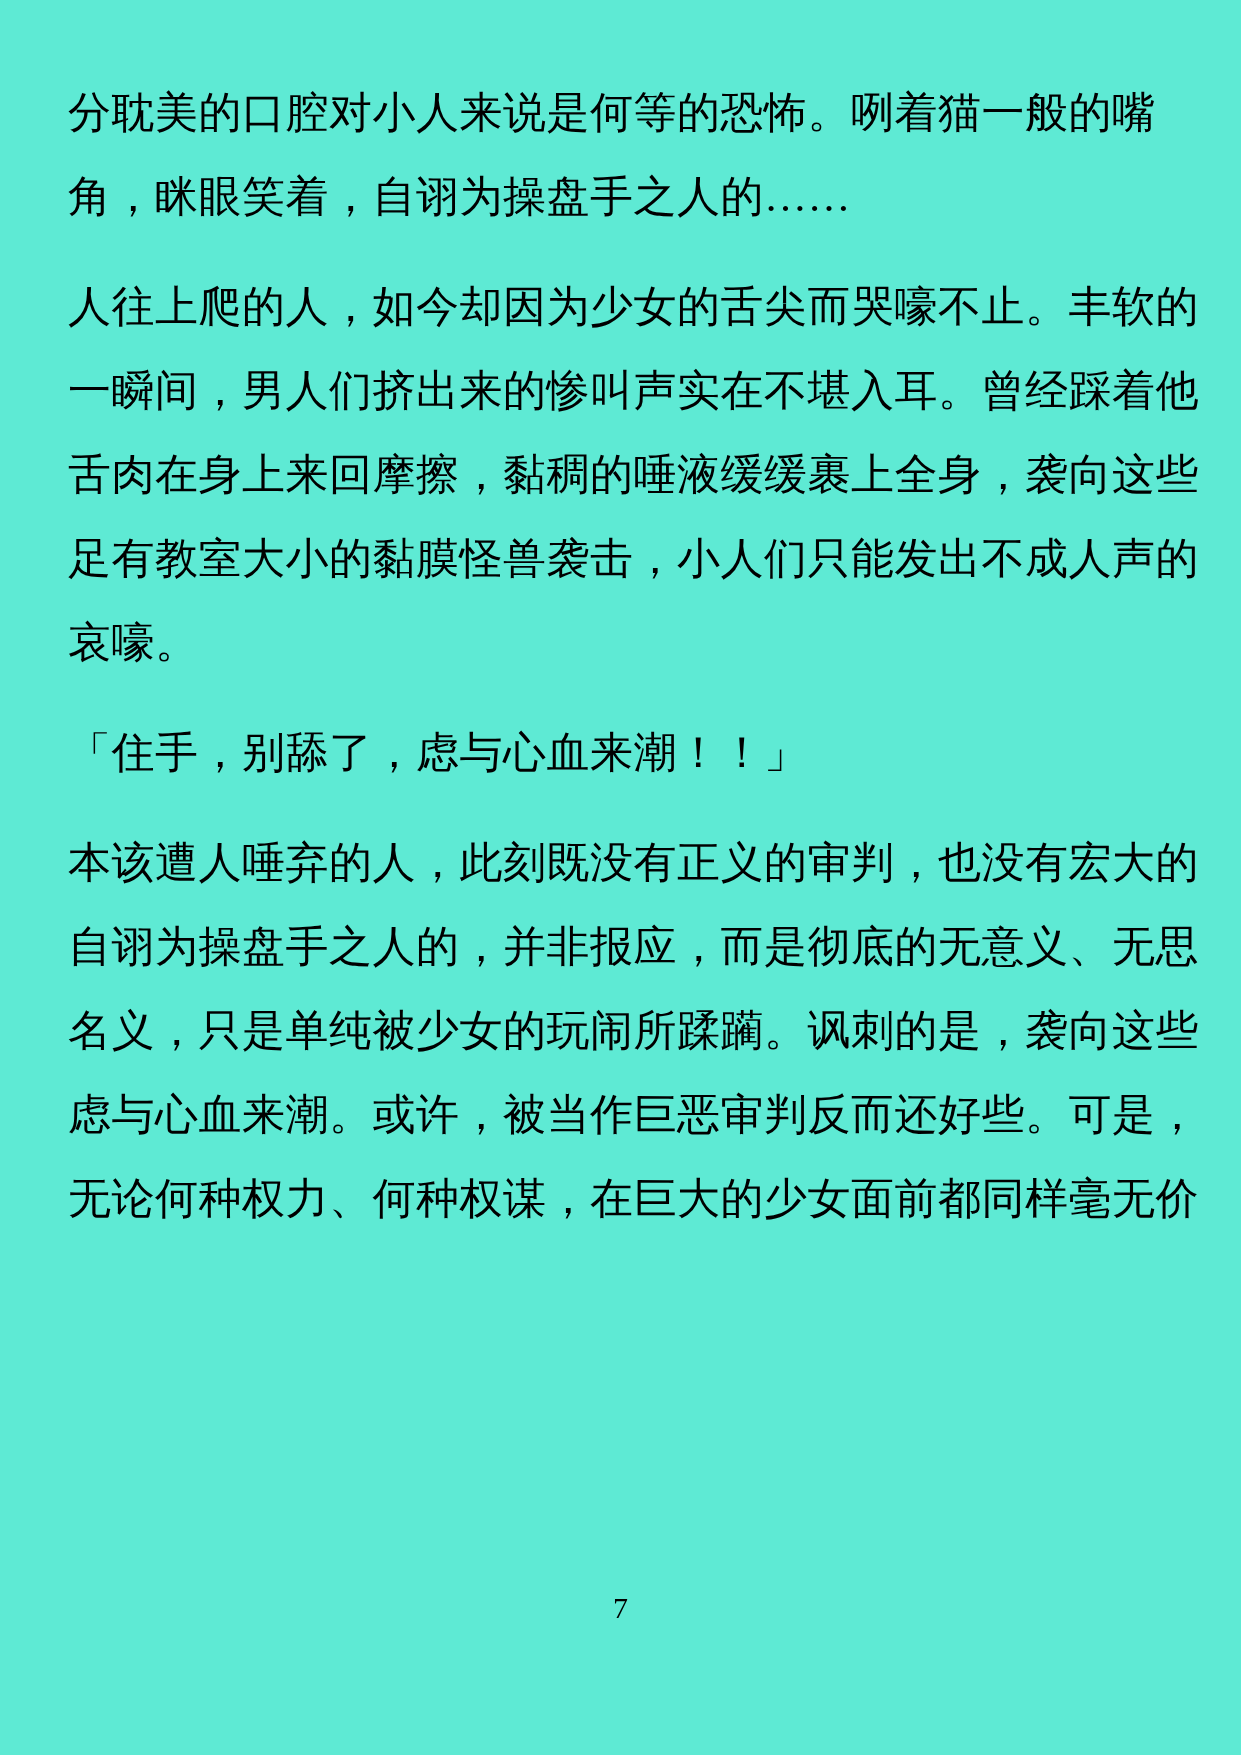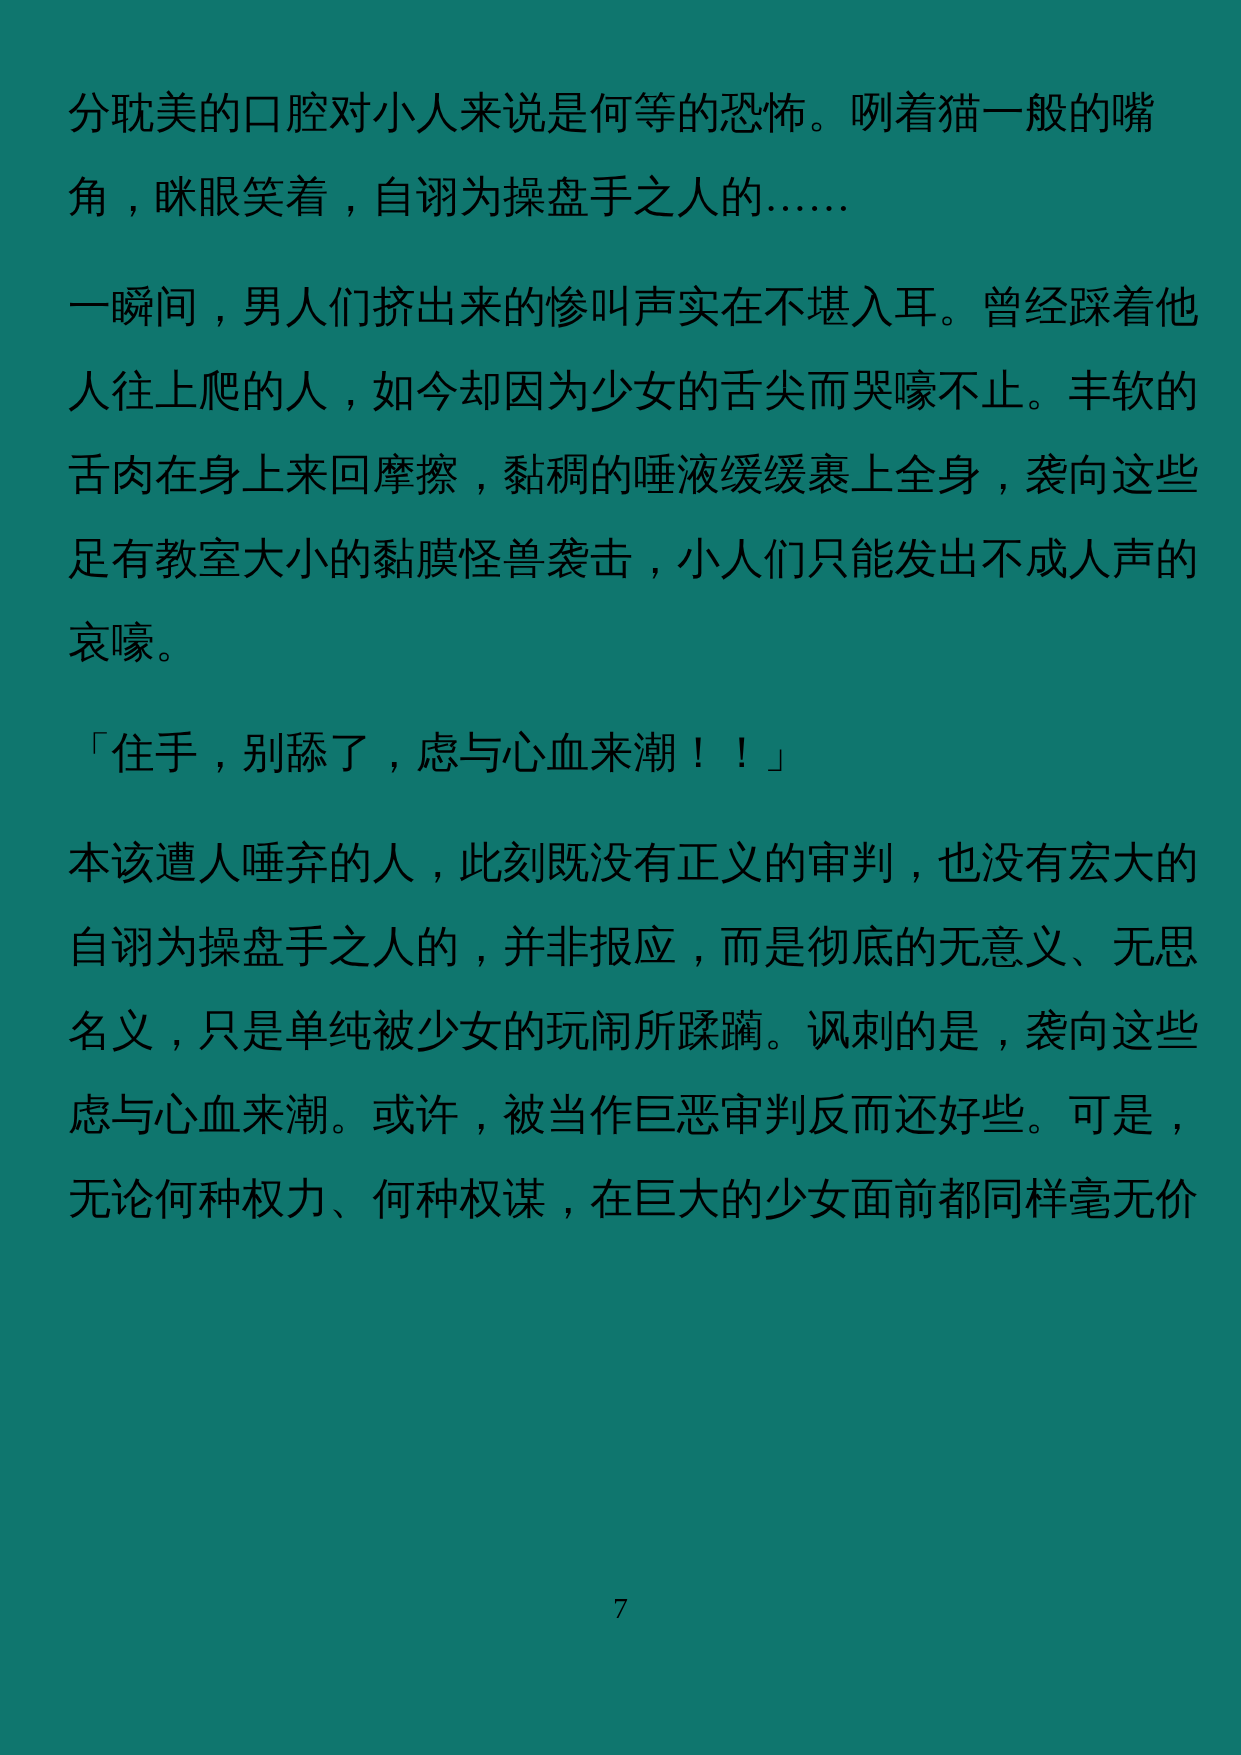--- a/index.html
+++ b/index.html
@@ -11,21 +11,21 @@
     width: 1241px;
     height: 1755px;
     position: relative;
     overflow: hidden;
     font-family: "Liberation Serif", "DejaVu Serif", serif;
     color: #000000;
   }
   .page {
     position: absolute;
     inset: 0;
-    background: #0f766e;
+    background: #5eead4;
   }
   .content {
     padding: 71px 58px 0 68px;
   }
   .para {
     margin: 0 0 26px 0;
   }
   .line {
     font-size: 43px;
     line-height: 84px;
@@ -45,22 +45,22 @@
 </head>
 <body>
 
 <div class="page">
   <div class="content" id="paragraphs">
       <div class="para">
         <div class="line">分耽美的口腔对小人来说是何等的恐怖。咧着猫一般的嘴</div>
         <div class="line">角，眯眼笑着，自诩为操盘手之人的……</div>
       </div>
       <div class="para">
+        <div class="line">人往上爬的人，如今却因为少女的舌尖而哭嚎不止。丰软的</div>
         <div class="line">一瞬间，男人们挤出来的惨叫声实在不堪入耳。曾经踩着他</div>
-        <div class="line">人往上爬的人，如今却因为少女的舌尖而哭嚎不止。丰软的</div>
         <div class="line">舌肉在身上来回摩擦，黏稠的唾液缓缓裹上全身，袭向这些</div>
         <div class="line">足有教室大小的黏膜怪兽袭击，小人们只能发出不成人声的</div>
         <div class="line">哀嚎。</div>
       </div>
       <div class="para">
         <div class="line">「住手，别舔了，虑与心血来潮！！」</div>
       </div>
       <div class="para">
         <div class="line">本该遭人唾弃的人，此刻既没有正义的审判，也没有宏大的</div>
         <div class="line">自诩为操盘手之人的，并非报应，而是彻底的无意义、无思</div>

